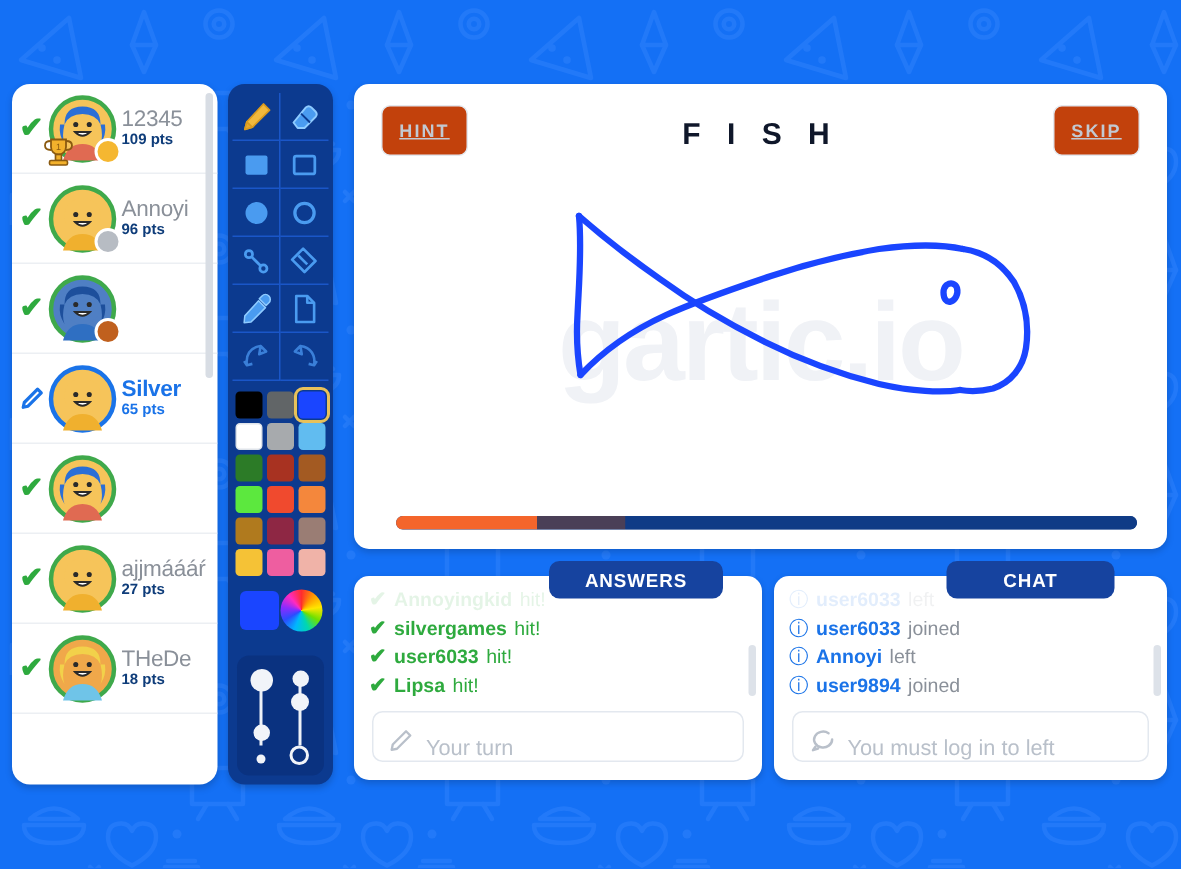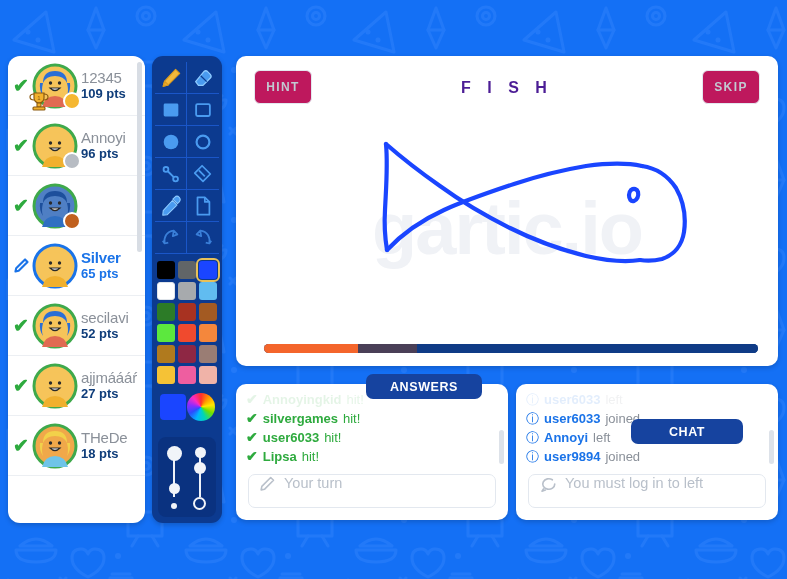--- a/index.html
+++ b/index.html
@@ -82,21 +82,21 @@
     overflow: hidden;
   }
   .p-name {
     font-size: 15px;
     color: #8a9099;
     white-space: nowrap;
     line-height: 1.15;
     letter-spacing: -.2px;
   }
   .p-pts {
-    font-size: 13px;
+    font-size: 10px;
     font-weight: bold;
     color: #0f3d7a;
     line-height: 1.2;
   }
   .is-drawer .p-name { color: #1a73e8; font-weight: bold; }
   .is-drawer .p-pts  { color: #1a73e8; }
 
   #player-scrollbar {
     position: absolute;
     right: 3px; top: 6px;
@@ -202,38 +202,39 @@
   #canvas-top {
     position: relative;
     height: 62px;
   }
   .ghost-btn {
     position: absolute;
     top: 14px;
     width: 58px; height: 34px;
     border: 1px solid #e3e8ef;
     border-radius: 6px;
-    background: #be185d;
+    background: #c2410c;
     color: #c2c9d2;
     font-size: 12px;
     font-weight: bold;
     letter-spacing: 1.4px;
     display: flex; align-items: center; justify-content: center;
     cursor: pointer;
+    text-decoration: underline;
   }
   #hint-btn { left: 18px; }
   #skip-btn { right: 18px; }
   #word {
     position: absolute;
     left: 0; right: 0; top: 23px;
     text-align: center;
-    font-size: 16px;
+    font-size: 20px;
     font-weight: bold;
     letter-spacing: 6px;
-    color: #4c1d95;
+    color: #0f172a;
   }
   #draw-area {
     position: absolute;
     left: 0; right: 0;
     top: 58px; height: 228px;
     overflow: hidden;
   }
   #watermark {
     position: absolute;
     left: 50%; top: 50%;
@@ -266,21 +267,21 @@
     border-radius: 7px;
     color: #ffffff;
     font-size: 12.5px;
     font-weight: bold;
     letter-spacing: .6px;
     display: flex; align-items: center; justify-content: center;
     z-index: 5;
     cursor: pointer;
   }
   #answers-tab { left: 366px; width: 116px; }
-  #chat-tab    { left: 631px; width: 112px; margin-top: 45px; }
+  #chat-tab    { left: 631px; width: 112px; }
 
   .msg-panel {
     position: absolute;
     top: 384px;
     height: 136px;
     background: #ffffff;
     border-radius: 10px;
     box-shadow: 0 2px 5px rgba(0,0,0,.18);
     overflow: hidden;
   }
@@ -321,21 +322,21 @@
     width: 5px; height: 34px;
     border-radius: 3px;
     background: #dde2e9;
   }
   .msg-input {
     position: absolute;
     left: 12px; right: 12px; bottom: 12px;
     height: 34px;
     border: 1px solid #e3e8ef;
     border-radius: 7px;
-    display: flex; align-items: flex-start;
+    display: flex; align-items: flex-end;
     padding-left: 10px;
     gap: 8px;
     background: #fff;
     cursor: text;
   }
   .msg-input .ph {
     font-size: 14.5px;
     color: #b9c0ca;
   }
 
@@ -480,24 +481,20 @@
               <circle cx="23" cy="23" r="21" fill="#f6c45a" stroke="#3fa94b" stroke-width="3"></circle>
               <path d="M10 44 q3 -11 13 -11 q10 0 13 11 z" fill="#e06a52"></path>
               <circle cx="23" cy="21" r="12" fill="#f6c45a"></circle>
               <path d="M11 20 q0 -12 12 -12 q12 0 12 12 q-3 -7 -12 -7 q-9 0 -12 7 z" fill="#2b6fd6"></path>
               <path d="M11 20 q-2 8 0 13 q-4 -6 -3 -13 z" fill="#2b6fd6"></path>
               <path d="M35 20 q2 8 0 13 q4 -6 3 -13 z" fill="#2b6fd6"></path>
               <circle cx="18.5" cy="20" r="1.7" fill="#2a2a2a"></circle>
               <circle cx="27.5" cy="20" r="1.7" fill="#2a2a2a"></circle>
               <path d="M18 25 q5 5 10 0 z" fill="#ffffff" stroke="#2a2a2a" stroke-width="1.2"></path>
             </svg>
-          </div>
-          <div class="player-meta">
-            <div class="p-name">secilavi</div>
-            <div class="p-pts">52 pts</div>
           </div>
         </div>
         <div class="player-row">
           <div class="status-mark">✔</div>
           <div class="avatar-wrap">
             <svg width="46" height="46" viewBox="0 0 46 46">
               <circle cx="23" cy="23" r="21" fill="#f6c45a" stroke="#3fa94b" stroke-width="3"></circle>
               <path d="M10 44 q3 -11 13 -11 q10 0 13 11 z" fill="#f0b02e"></path>
               <circle cx="23" cy="21" r="12" fill="#f6c45a"></circle>
               <circle cx="18.5" cy="20" r="1.7" fill="#2a2a2a"></circle>

